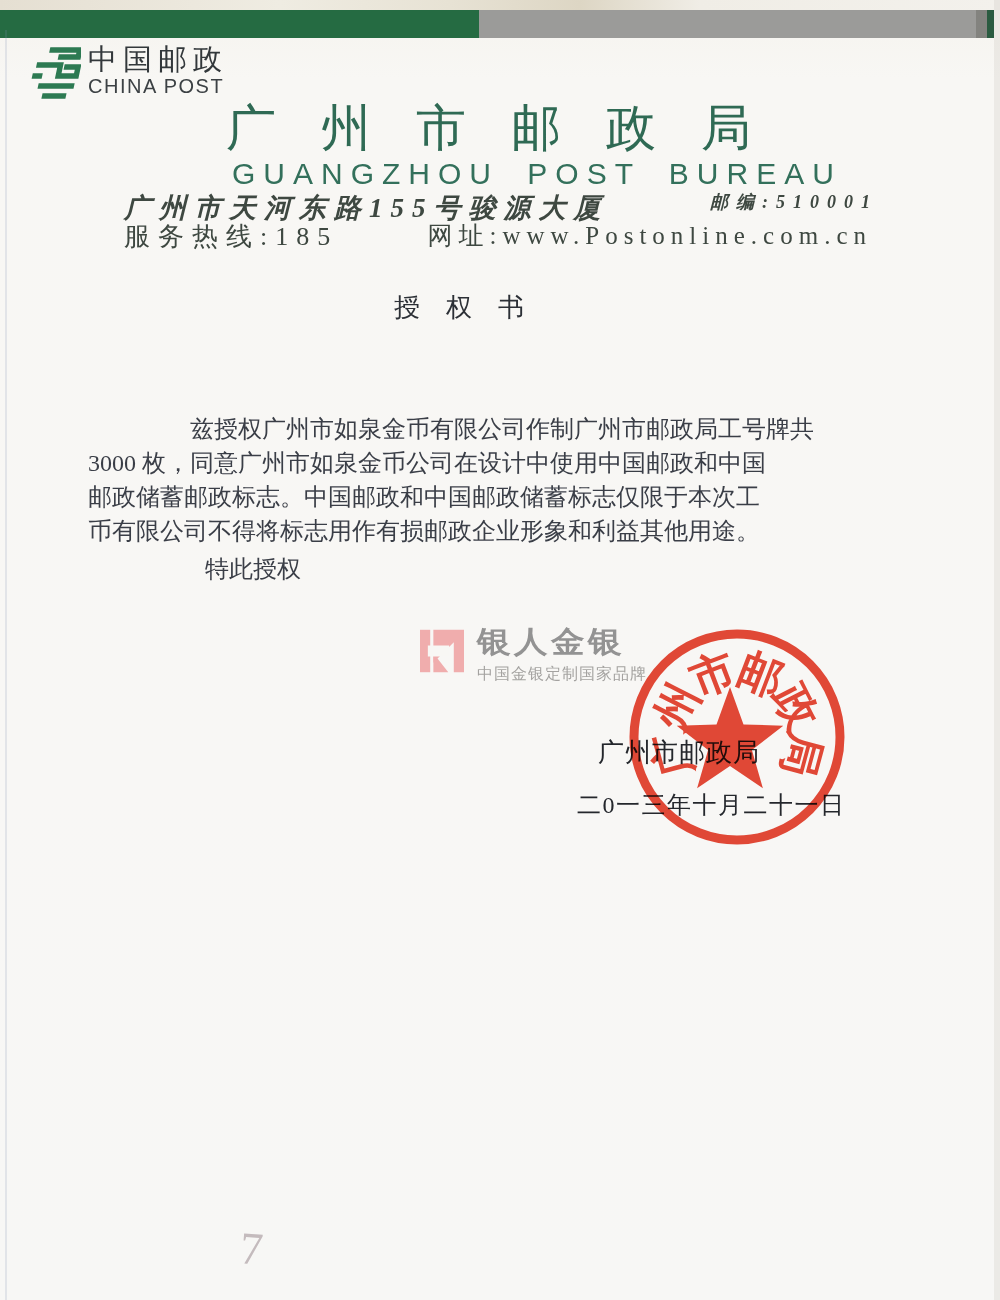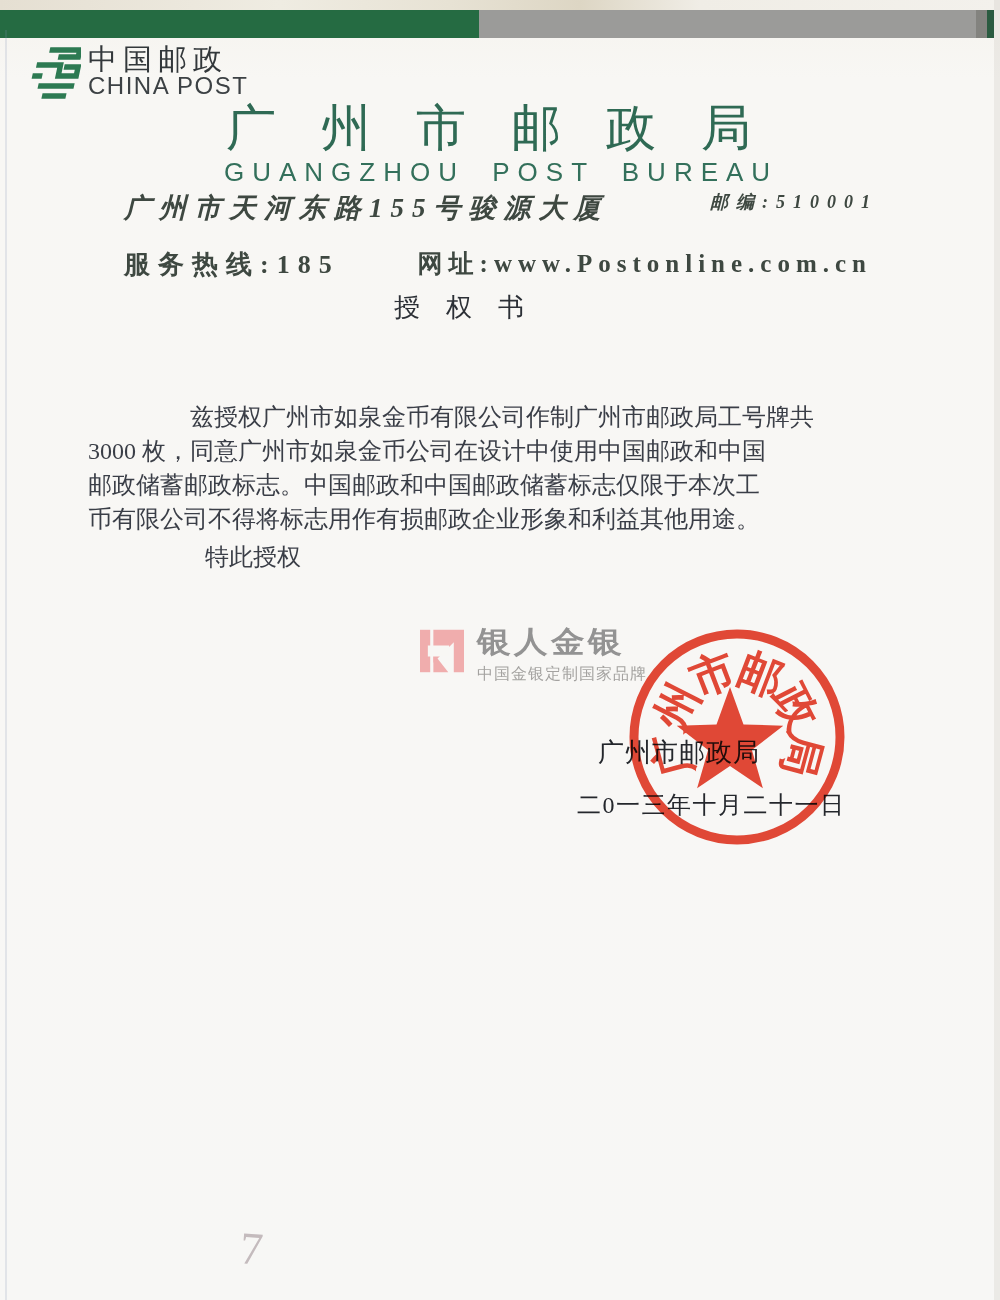--- a/index.html
+++ b/index.html
@@ -20,42 +20,42 @@
     background:linear-gradient(90deg,
       #256b42 0%, #256b42 48.2%,
       #9b9b99 48.2%, #9b9b99 98.2%,
       #83837f 98.2%, #83837f 99.3%,
       #2a5b40 99.3%, #2a5b40 100%);}
   
   .brand{position:absolute;left:25px;top:44px;display:flex;align-items:flex-start;}
   .brand-text{margin-left:7px;}
   .brand-cn{font-size:29px;font-weight:normal;color:#33383b;letter-spacing:6px;
     font-family:"Liberation Sans","DejaVu Sans",sans-serif;line-height:30px;}
-  .brand-en{font-size:24px;color:#3c4144;letter-spacing:1.5px;
+  .brand-en{font-size:20px;color:#3c4144;letter-spacing:1.5px;
     font-family:"Liberation Sans","DejaVu Sans",sans-serif;line-height:22px;margin-top:1px;}
   
   .title-cn{position:absolute;left:226px;top:100px;font-size:50px;color:#2f6a54;
     letter-spacing:45px;white-space:nowrap;font-weight:500;line-height:56px;}
-  .title-en{position:absolute;left:224px;top:157px;font-size:26px;color:#33705b;
+  .title-en{position:absolute;left:232px;top:157px;font-size:30px;color:#33705b;
     font-family:"Liberation Sans","DejaVu Sans",sans-serif;
     letter-spacing:8px;word-spacing:12px;white-space:nowrap;font-weight:500;}
   
   .addr-row1{position:absolute;left:124px;top:190px;width:754px;display:flex;
     justify-content:space-between;font-weight:bold;color:#3e4841;white-space:nowrap;font-style:italic;}
   .addr-row2{position:absolute;left:124px;top:219px;width:748px;display:flex;
-    justify-content:space-between;font-weight:bold;color:#3e4841;white-space:nowrap;margin-top:28px;}
+    justify-content:space-between;font-weight:normal;color:#3e4841;white-space:nowrap;}
   .addr-address{font-size:27px;letter-spacing:8px;}
   .addr-postcode{font-size:18px;letter-spacing:8px;}
   .addr-service{font-size:26px;letter-spacing:8px;}
   .addr-website{font-size:25px;letter-spacing:6px;}
   
   .doc-title{position:absolute;left:394px;top:290px;font-size:26px;color:#2c3036;
     letter-spacing:26px;white-space:nowrap;font-weight:500;}
   
-  .body{position:absolute;left:88px;top:400px;width:720px;font-size:24px;
+  .body{position:absolute;left:88px;top:412px;width:720px;font-size:24px;
     line-height:34px;color:#3a3e47;}
   .body-line{white-space:nowrap;}
   .body-line.indent{margin-left:102px;}
   .closing{margin-left:117px;margin-top:4px;white-space:nowrap;}
   
   .watermark{position:absolute;left:377px;top:626px;display:flex;align-items:flex-start;opacity:.95;margin-left:43px;}
   .wm-text{margin-left:13px;}
   .wm-name{font-size:30px;font-weight:bold;color:#8e8e8e;letter-spacing:3px;
     font-family:"Liberation Sans","DejaVu Sans",sans-serif;
     transform:scaleX(1.12);transform-origin:left top;white-space:nowrap;line-height:32px;}

